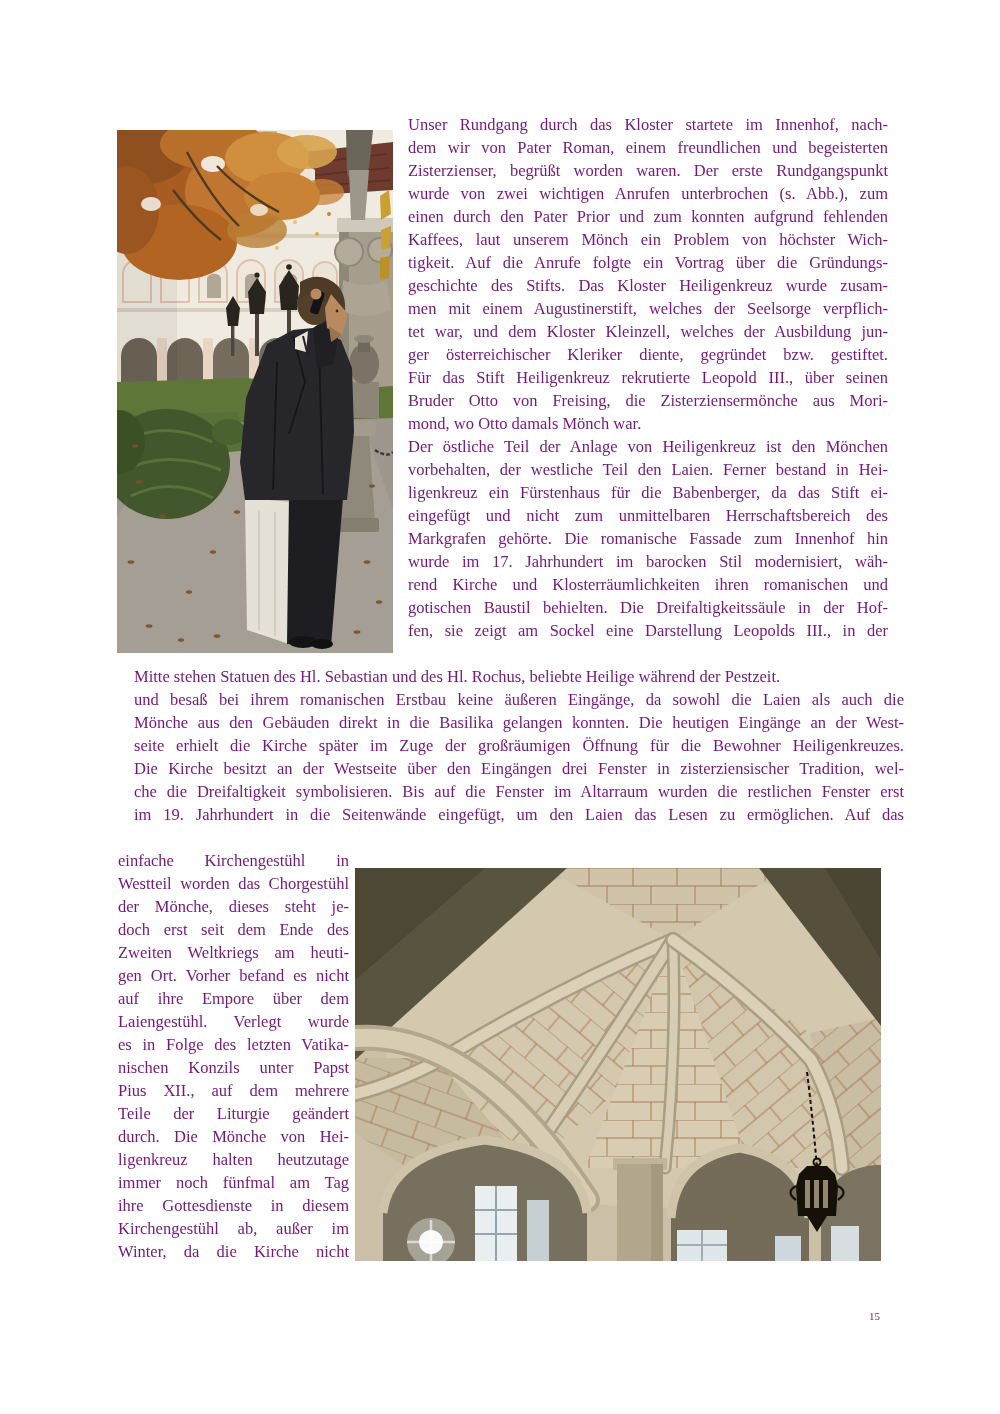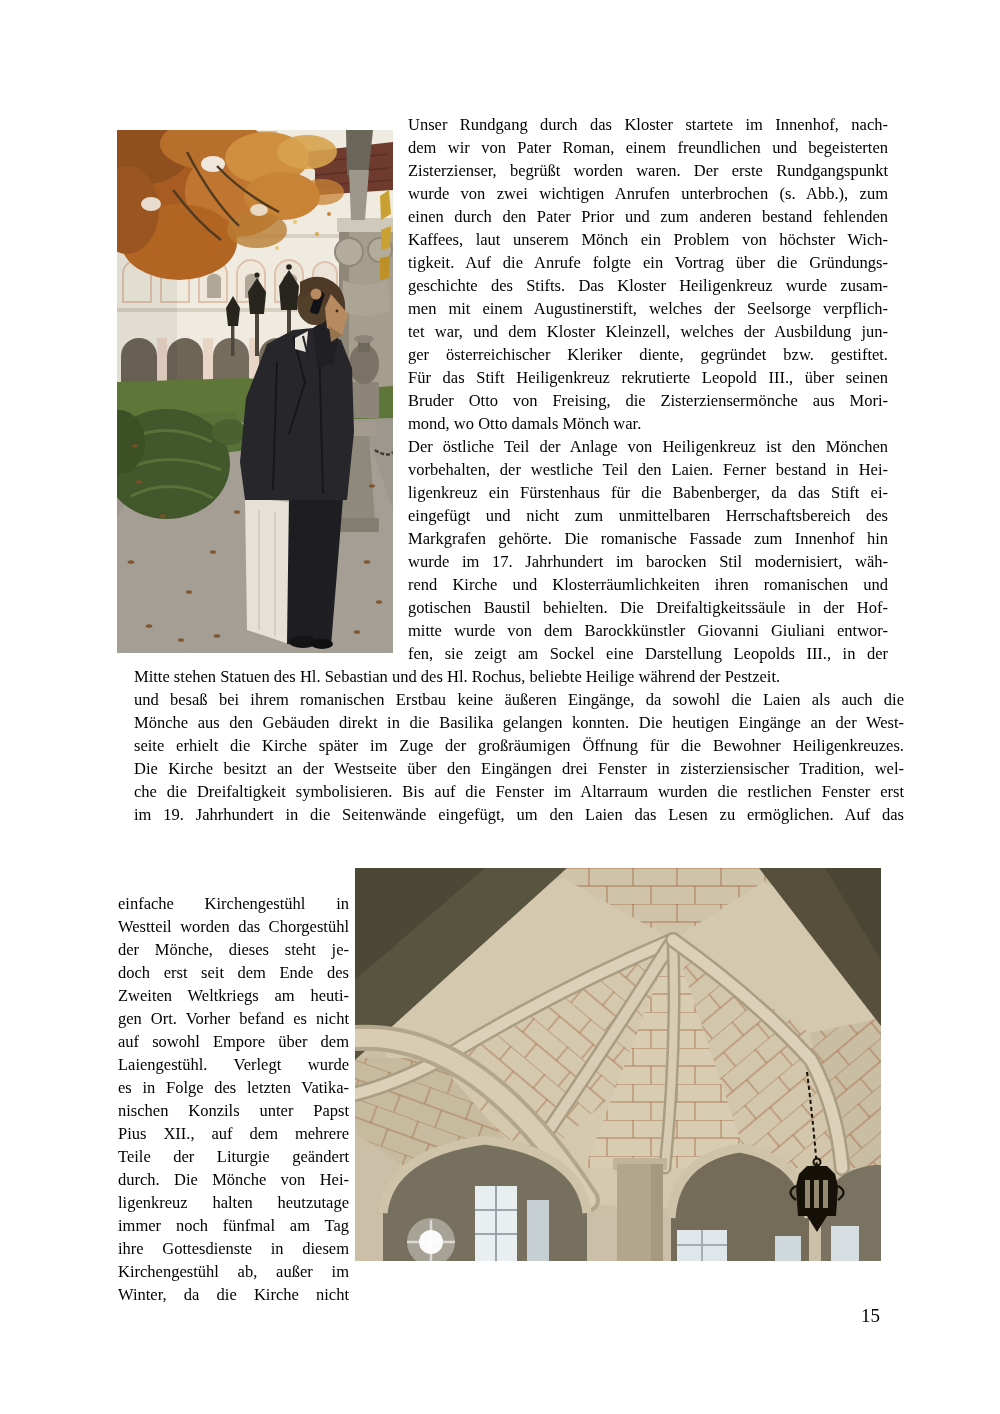--- a/index.html
+++ b/index.html
@@ -2,43 +2,43 @@
 <html><head>
 <meta charset="utf-8">
 <style>
   html,body{margin:0;padding:0;background:#9c9c9c;}
   .page{
     position:relative;
     width:1000px;height:1414px;
     margin:0 auto;
     background:#ffffff;
     font-family:"Liberation Serif","DejaVu Serif",serif;
-    color:#000000;
+    color:#701a75;
     overflow:hidden;
   }
   .tline{
     height:23px;line-height:23px;
     font-size:16.5px;
     text-align:justify;
     -moz-text-align-last:justify;
     text-align-last:justify;
     overflow:hidden;
     white-space:normal;
   }
   .endline{ text-align-last:left; -moz-text-align-last:left; }
   .indent{ text-indent:14px; }
   .abs{ position:absolute; }
   #col-right{ left:408px; top:113px; width:480px; }
   #full-width{ left:118px; top:665px; width:770px;margin-left:16px; }
-  #col-left{ left:118px; top:849px; width:231px;margin-top:43px; }
+  #col-left{ left:118px; top:849px; width:231px; }
   #photo1{ left:117px; top:130px; width:276px; height:523px; }
   #photo2{ left:355px; top:868px; width:526px; height:393px; }
   #page-number{
     left:820px; top:1304px; width:60px;
-    font-size:19px; text-align:right; line-height:24px;
+    font-size:11px; text-align:right; line-height:24px;
   }
   svg{ display:block; }
 </style>
 </head>
 <body>
 
 <div class="page">
 
   <div class="abs" id="photo1">
     <svg width="276" height="523" viewBox="0 0 276 523">
@@ -197,41 +197,40 @@
       </g>
     </svg>
   </div>
 
   <div class="abs" id="col-right">
     <div>
         <div class="tline">Unser Rundgang durch das Kloster startete im Innenhof, nach-</div>
         <div class="tline">dem wir von Pater Roman, einem freundlichen und begeisterten</div>
         <div class="tline">Zisterzienser, begrüßt worden waren. Der erste Rundgangspunkt</div>
         <div class="tline">wurde von zwei wichtigen Anrufen unterbrochen (s. Abb.), zum</div>
-        <div class="tline">einen durch den Pater Prior und zum anderen bestand fehlenden</div>
+        <div class="tline">einen durch den Pater Prior und zum konnten aufgrund fehlenden</div>
         <div class="tline">Kaffees, laut unserem Mönch ein Problem von höchster Wich-</div>
         <div class="tline">tigkeit. Auf die Anrufe folgte ein Vortrag über die Gründungs-</div>
         <div class="tline">geschichte des Stifts. Das Kloster Heiligenkreuz wurde zusam-</div>
         <div class="tline">men mit einem Augustinerstift, welches der Seelsorge verpflich-</div>
         <div class="tline">tet war, und dem Kloster Kleinzell, welches der Ausbildung jun-</div>
         <div class="tline">ger österreichischer Kleriker diente, gegründet bzw. gestiftet.</div>
         <div class="tline">Für das Stift Heiligenkreuz rekrutierte Leopold III., über seinen</div>
         <div class="tline">Bruder Otto von Freising, die Zisterziensermönche aus Mori-</div>
       </div>
     <div class="tline endline">mond, wo Otto damals Mönch war.</div>
     <div>
         <div class="tline">Der östliche Teil der Anlage von Heiligenkreuz ist den Mönchen</div>
         <div class="tline">vorbehalten, der westliche Teil den Laien. Ferner bestand in Hei-</div>
         <div class="tline">ligenkreuz ein Fürstenhaus für die Babenberger, da das Stift ei-</div>
         <div class="tline">eingefügt und nicht zum unmittelbaren Herrschaftsbereich des</div>
         <div class="tline">Markgrafen gehörte. Die romanische Fassade zum Innenhof hin</div>
         <div class="tline">wurde im 17. Jahrhundert im barocken Stil modernisiert, wäh-</div>
         <div class="tline">rend Kirche und Klosterräumlichkeiten ihren romanischen und</div>
         <div class="tline">gotischen Baustil behielten. Die Dreifaltigkeitssäule in der Hof-</div>
-        <div class="tline">mitte wurde von dem Barockkünstler Giovanni Giuliani entwor-</div>
         <div class="tline">fen, sie zeigt am Sockel eine Darstellung Leopolds III., in der</div>
       </div>
   </div>
 
   <div class="abs" id="full-width">
     <div class="tline endline">Mitte stehen Statuen des Hl. Sebastian und des Hl. Rochus, beliebte Heilige während der Pestzeit.</div>
     <div>
         <div class="tline">und besaß bei ihrem romanischen Erstbau keine äußeren Eingänge, da sowohl die Laien als auch die</div>
         <div class="tline">Mönche aus den Gebäuden direkt in die Basilika gelangen konnten. Die heutigen Eingänge an der West-</div>
         <div class="tline">seite erhielt die Kirche später im Zuge der großräumigen Öffnung für die Bewohner Heiligenkreuzes.</div>
@@ -242,21 +241,21 @@
   </div>
 
   <div class="abs" id="col-left">
     <div>
         <div class="tline">einfache Kirchengestühl in</div>
         <div class="tline">Westteil worden das Chorgestühl</div>
         <div class="tline">der Mönche, dieses steht je-</div>
         <div class="tline">doch erst seit dem Ende des</div>
         <div class="tline">Zweiten Weltkriegs am heuti-</div>
         <div class="tline">gen Ort. Vorher befand es nicht</div>
-        <div class="tline">auf sowohl Empore über dem</div>
+        <div class="tline">auf ihre Empore über dem</div>
         <div class="tline">Laiengestühl. Verlegt wurde</div>
         <div class="tline">es in Folge des letzten Vatika-</div>
         <div class="tline">nischen Konzils unter Papst</div>
         <div class="tline">Pius XII., auf dem mehrere</div>
         <div class="tline">Teile der Liturgie geändert</div>
         <div class="tline">durch. Die Mönche von Hei-</div>
         <div class="tline">ligenkreuz halten heutzutage</div>
         <div class="tline">immer noch fünfmal am Tag</div>
         <div class="tline">ihre Gottesdienste in diesem</div>
         <div class="tline">Kirchengestühl ab, außer im</div>

